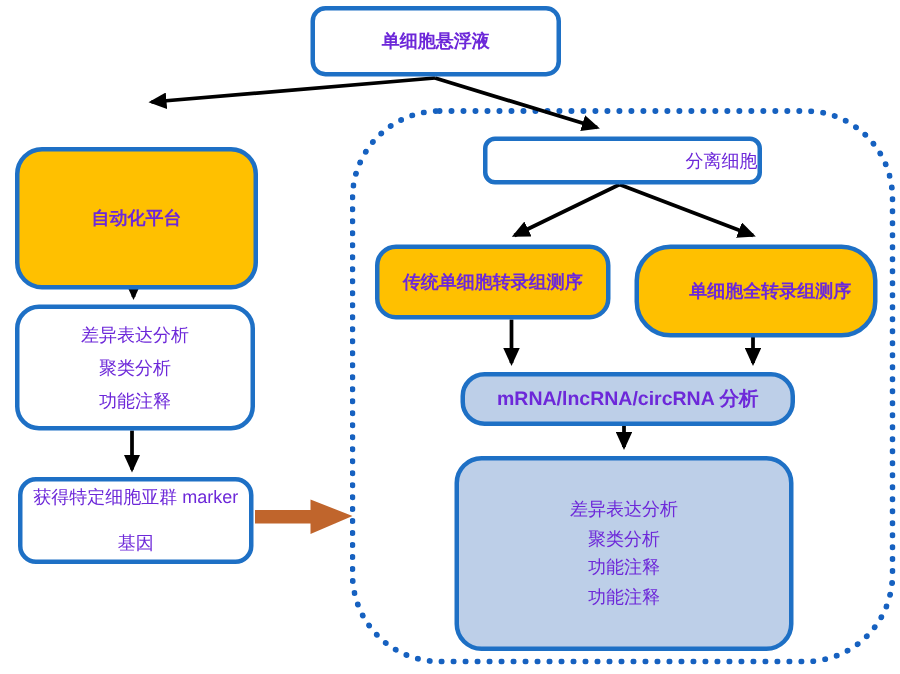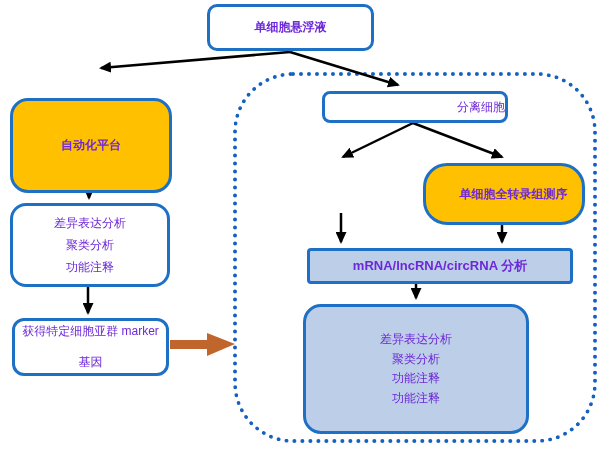--- a/index.html
+++ b/index.html
@@ -18,21 +18,21 @@
   .bold{font-weight:bold;}
 
   #node-suspension{left:207px;top:4px;width:167px;height:47px;border-radius:10px;font-size:12px;}
   #node-platform{left:10px;top:74px;width:162px;height:95px;border-radius:18px;font-size:12px;justify-content:space-evenly;padding:4px 0;margin-top:24px;}
   #node-left-analysis{left:10px;top:203px;width:160px;height:84px;border-radius:16px;font-size:12px;line-height:22px;}
   #node-marker-gene{left:12px;top:318px;width:157px;height:58px;border-radius:12px;font-size:12px;line-height:21px;justify-content:space-between;}
   #dashed-container{position:absolute;left:233px;top:72px;width:364px;height:371px;box-sizing:border-box;border:4px dotted var(--dash_blue);border-radius:60px;}
   #node-separate{left:322px;top:91px;width:186px;height:32px;border-radius:8px;font-size:12px;align-items:flex-end;}
   #node-traditional{left:250px;top:163px;width:157px;height:50px;border-radius:14px;font-size:12px;}
   #node-whole{left:423px;top:163px;width:162px;height:62px;border-radius:24px;font-size:12px;padding-left:19px;}
-  #node-rna{left:307px;top:248px;width:266px;height:36px;border-radius:4px;font-size:13px;font-weight:bold;}
+  #node-rna{left:307px;top:248px;width:223px;height:36px;border-radius:16px;font-size:13px;font-weight:bold;}
   #node-right-analysis{left:303px;top:304px;width:226px;height:130px;border-radius:18px;font-size:12px;line-height:19.5px;}
 
   #arrows{position:absolute;left:0;top:0;width:600px;height:449px;}
   #arrows .ln{stroke:var(--line_black);stroke-width:2.5;fill:none;}
   #arrows #block-arrow{fill:var(--block_arrow_orange);}
 </style>
 </head>
 <body>
 
 <div id="canvas">
@@ -73,20 +73,23 @@
 
   <div class="node white-box" id="node-marker-gene">
     <div>获得特定细胞亚群 marker</div>
     <div>基因</div>
   </div>
 
   <div class="node white-box" id="node-separate">
     <div>分离细胞</div>
   </div>
 
+  <div class="node orange-box" id="node-traditional">
+    <div>传统单细胞转录组测序</div>
+  </div>
 
   <div class="node orange-box" id="node-whole">
     <div>单细胞全转录组测序</div>
   </div>
 
   <div class="node blue-box" id="node-rna">
     <div>mRNA/lncRNA/circRNA 分析</div>
   </div>
 
   <div class="node blue-box" id="node-right-analysis">

